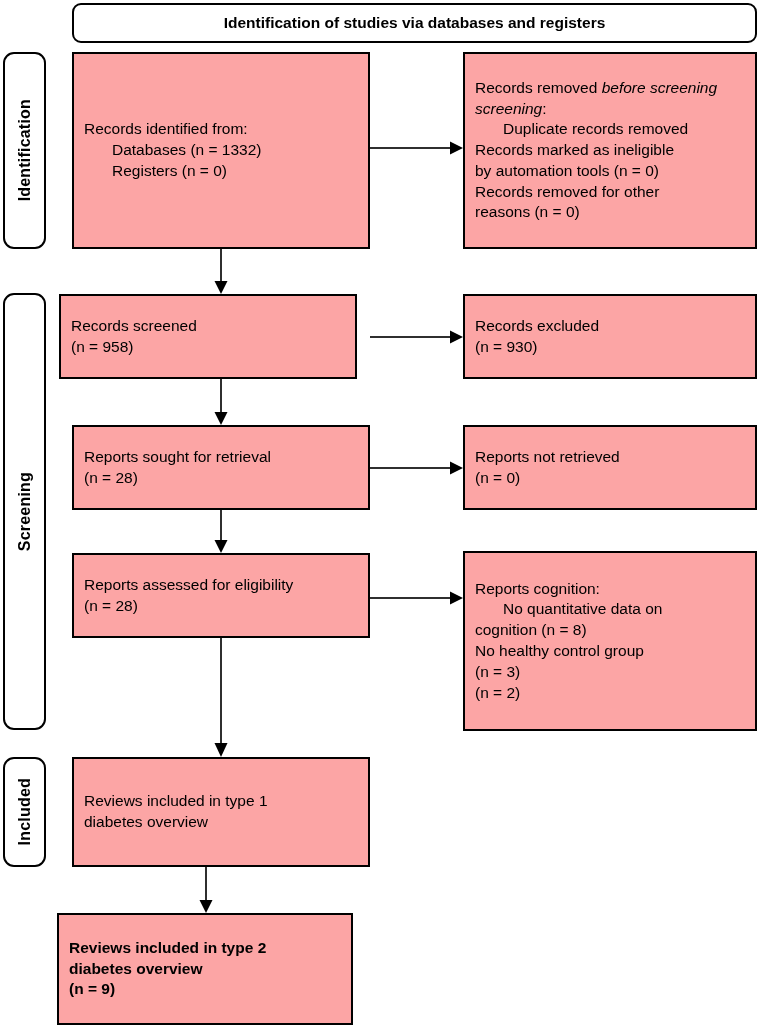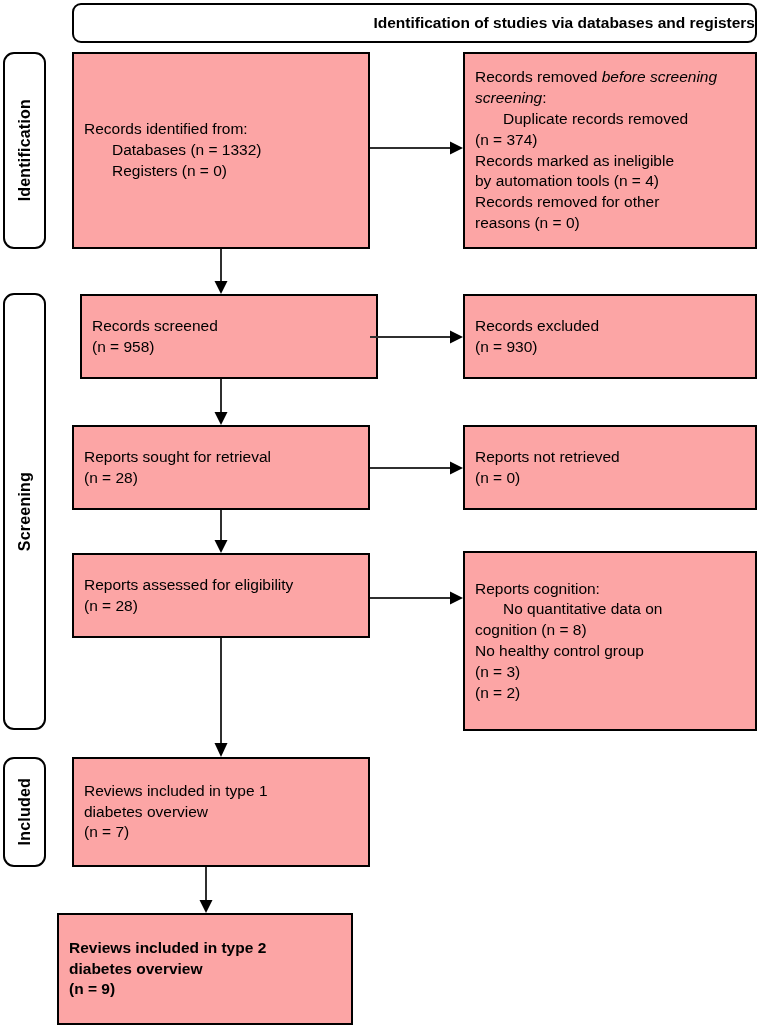--- a/index.html
+++ b/index.html
@@ -43,21 +43,21 @@
 
   
   .title-bar {
     position: absolute;
     box-sizing: border-box;
     border: 2.5px solid #000;
     border-radius: 9px;
     background: #fff;
     display: flex;
     align-items: center;
-    justify-content: flex-end;
+    justify-content: center;
   }
   .title-bar .title-text {
     font-weight: bold;
     font-size: 15.5px;
     text-align: center;
     line-height: 1.2;
   }
 
   
   .flow-box {
@@ -124,29 +124,28 @@
       <span class="line indent">Databases (n = 1332)</span>
       <span class="line indent">Registers (n = 0)</span>
     </div>
   </div>
 
   <div class="flow-box" style="left:463px; top:52px; width:294px; height:197px;">
     <div class="box-body">
       <span class="line"><span>Records removed </span><span class="ital">before screening</span></span>
       <span class="line"><span class="ital">screening</span><span>:</span></span>
       <span class="line indent">Duplicate records removed</span>
-      <span class="line">(n = 374)</span>
       <span class="line">Records marked as ineligible</span>
-      <span class="line">by automation tools (n = 4)</span>
+      <span class="line">by automation tools (n = 0)</span>
       <span class="line">Records removed for other</span>
       <span class="line">reasons (n = 0)</span>
     </div>
   </div>
 
-  <div class="flow-box" style="left:80px; top:294px; width:298px; height:85px;">
+  <div class="flow-box" style="left:59px; top:294px; width:298px; height:85px;">
     <div class="box-body">
       <span class="line">Records screened</span>
       <span class="line">(n = 958)</span>
     </div>
   </div>
 
   <div class="flow-box" style="left:463px; top:294px; width:294px; height:85px;">
     <div class="box-body">
       <span class="line">Records excluded</span>
       <span class="line">(n = 930)</span>
@@ -182,21 +181,20 @@
       <span class="line">No healthy control group</span>
       <span class="line">(n = 3)</span>
       <span class="line">(n = 2)</span>
     </div>
   </div>
 
   <div class="flow-box" style="left:72px; top:757px; width:298px; height:110px;justify-content:flex-end;">
     <div class="box-body">
       <span class="line">Reviews included in type 1</span>
       <span class="line">diabetes overview</span>
-      <span class="line">(n = 7)</span>
     </div>
   </div>
 
   <div class="flow-box bold" style="left:57px; top:913px; width:296px; height:112px;">
     <div class="box-body">
       <span class="line">Reviews included in type 2</span>
       <span class="line">diabetes overview</span>
       <span class="line">(n = 9)</span>
     </div>
   </div>

